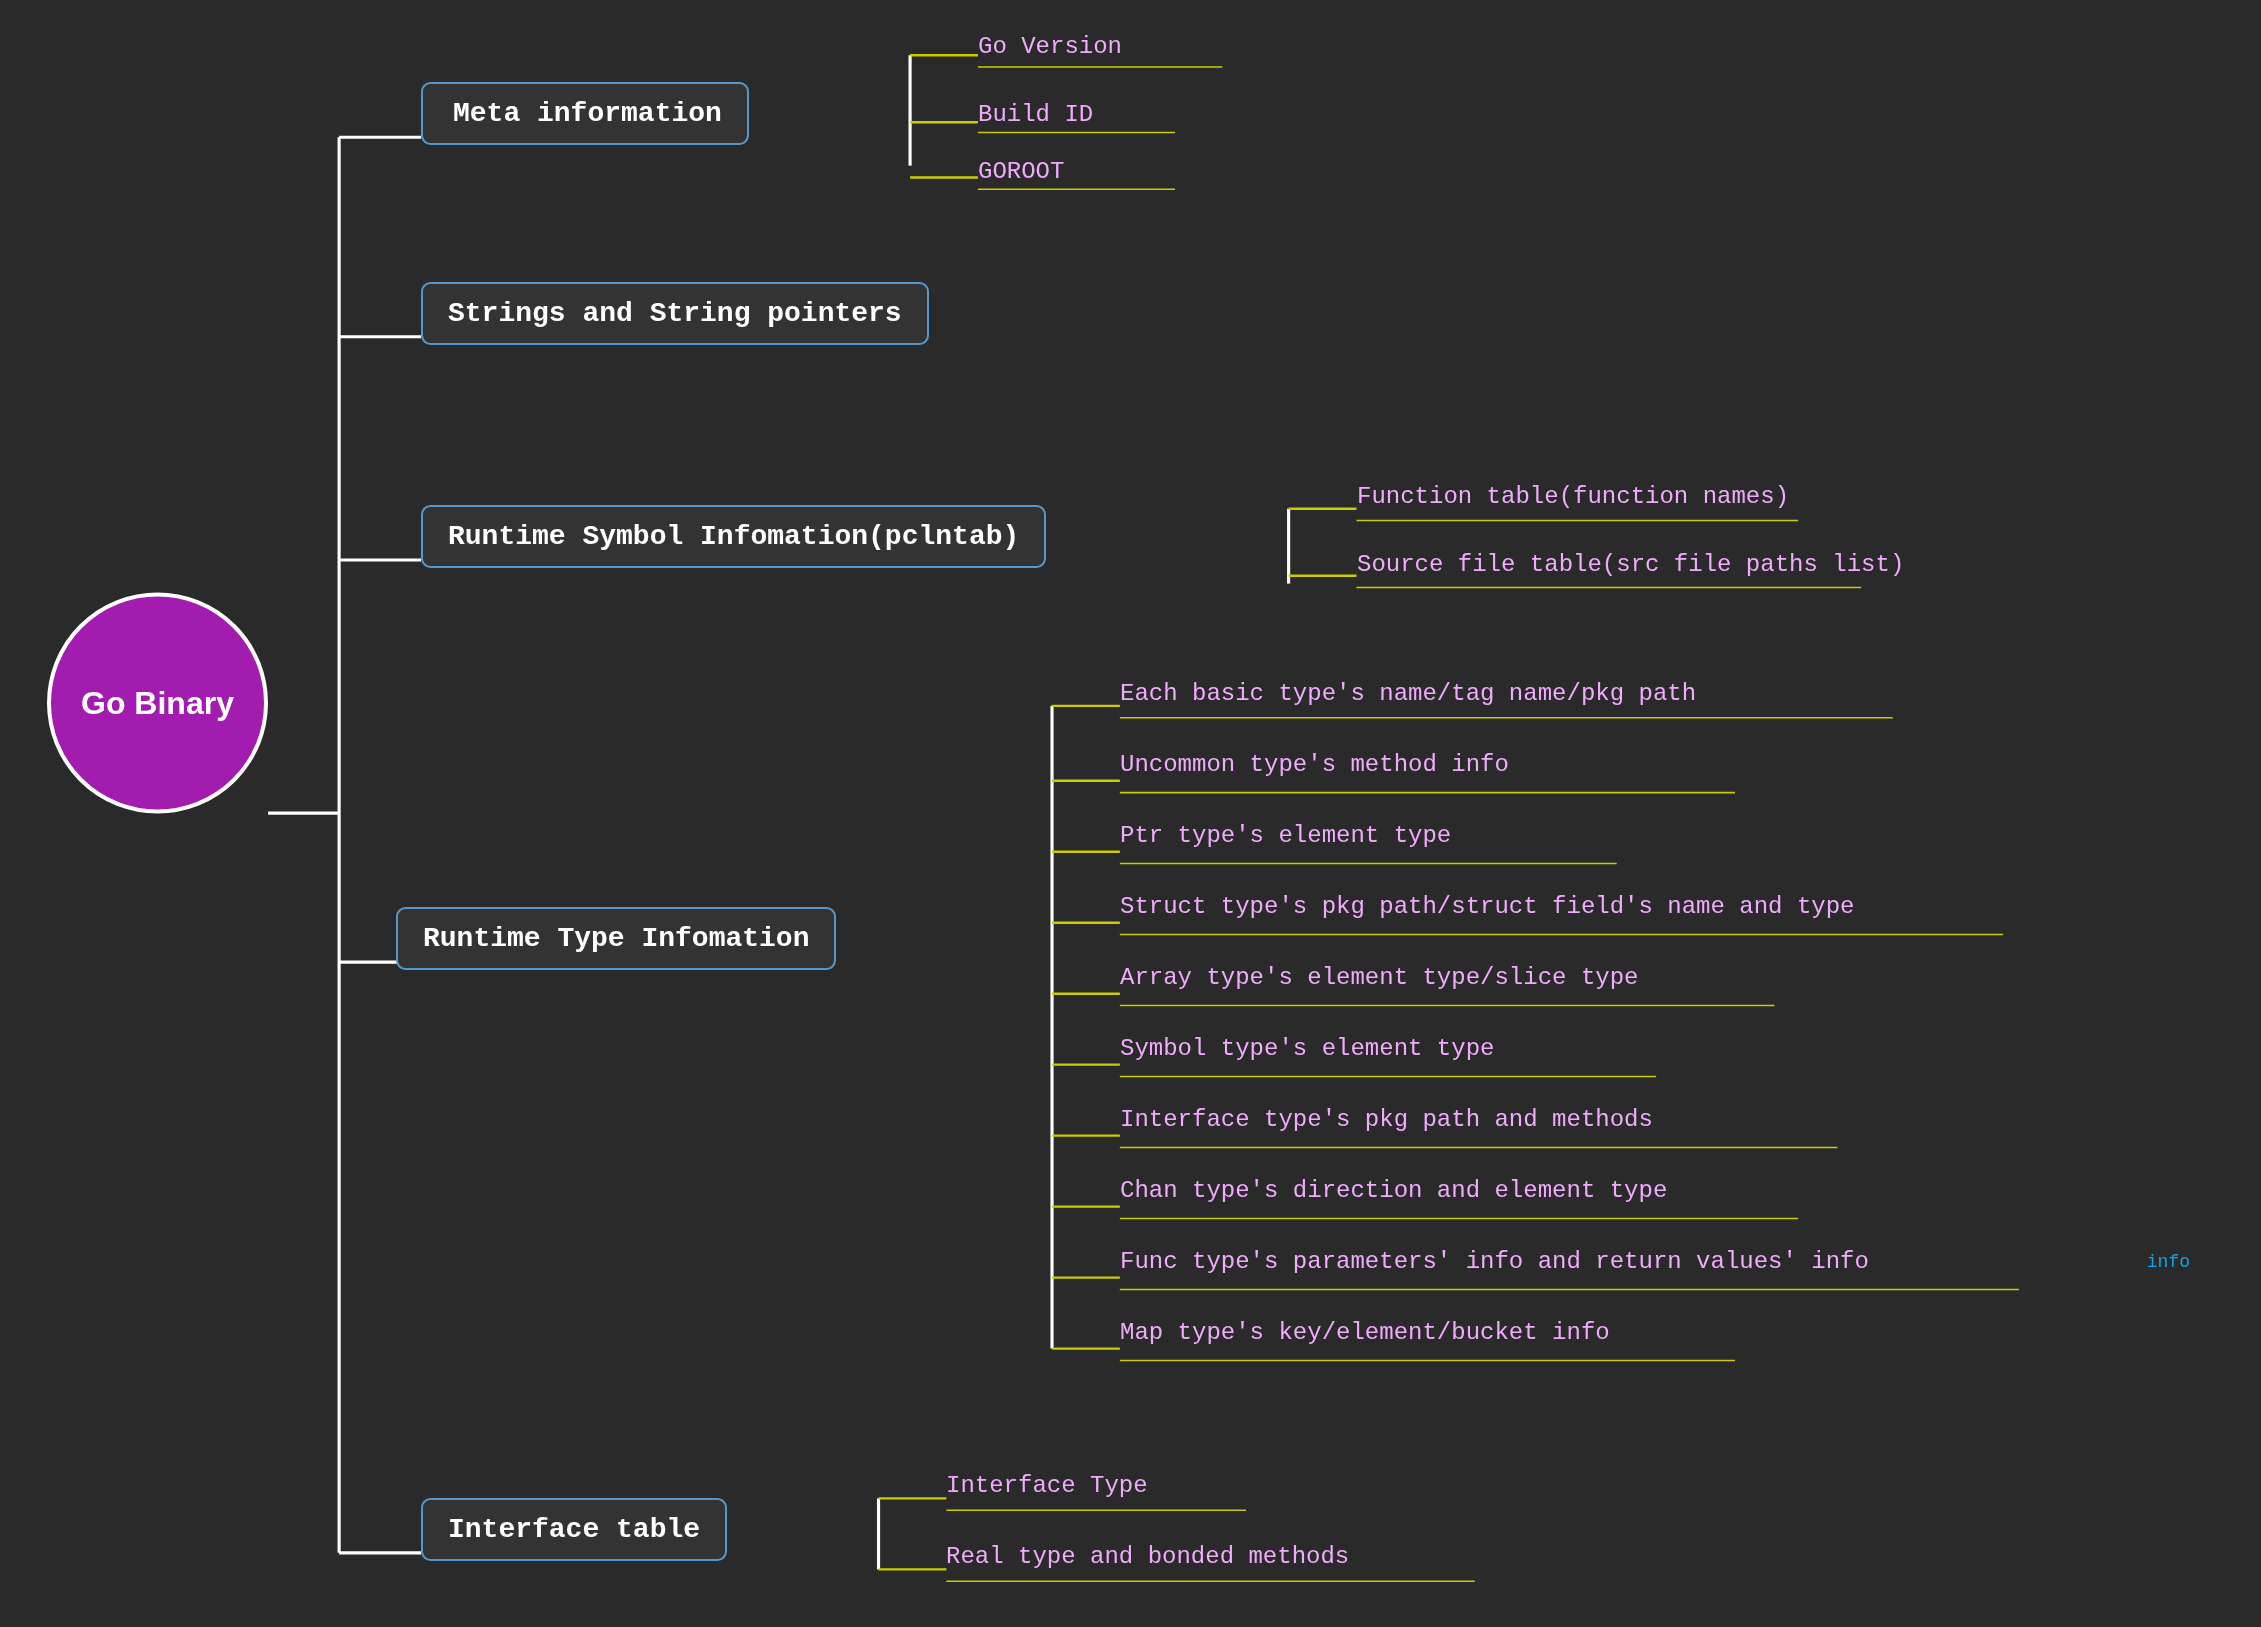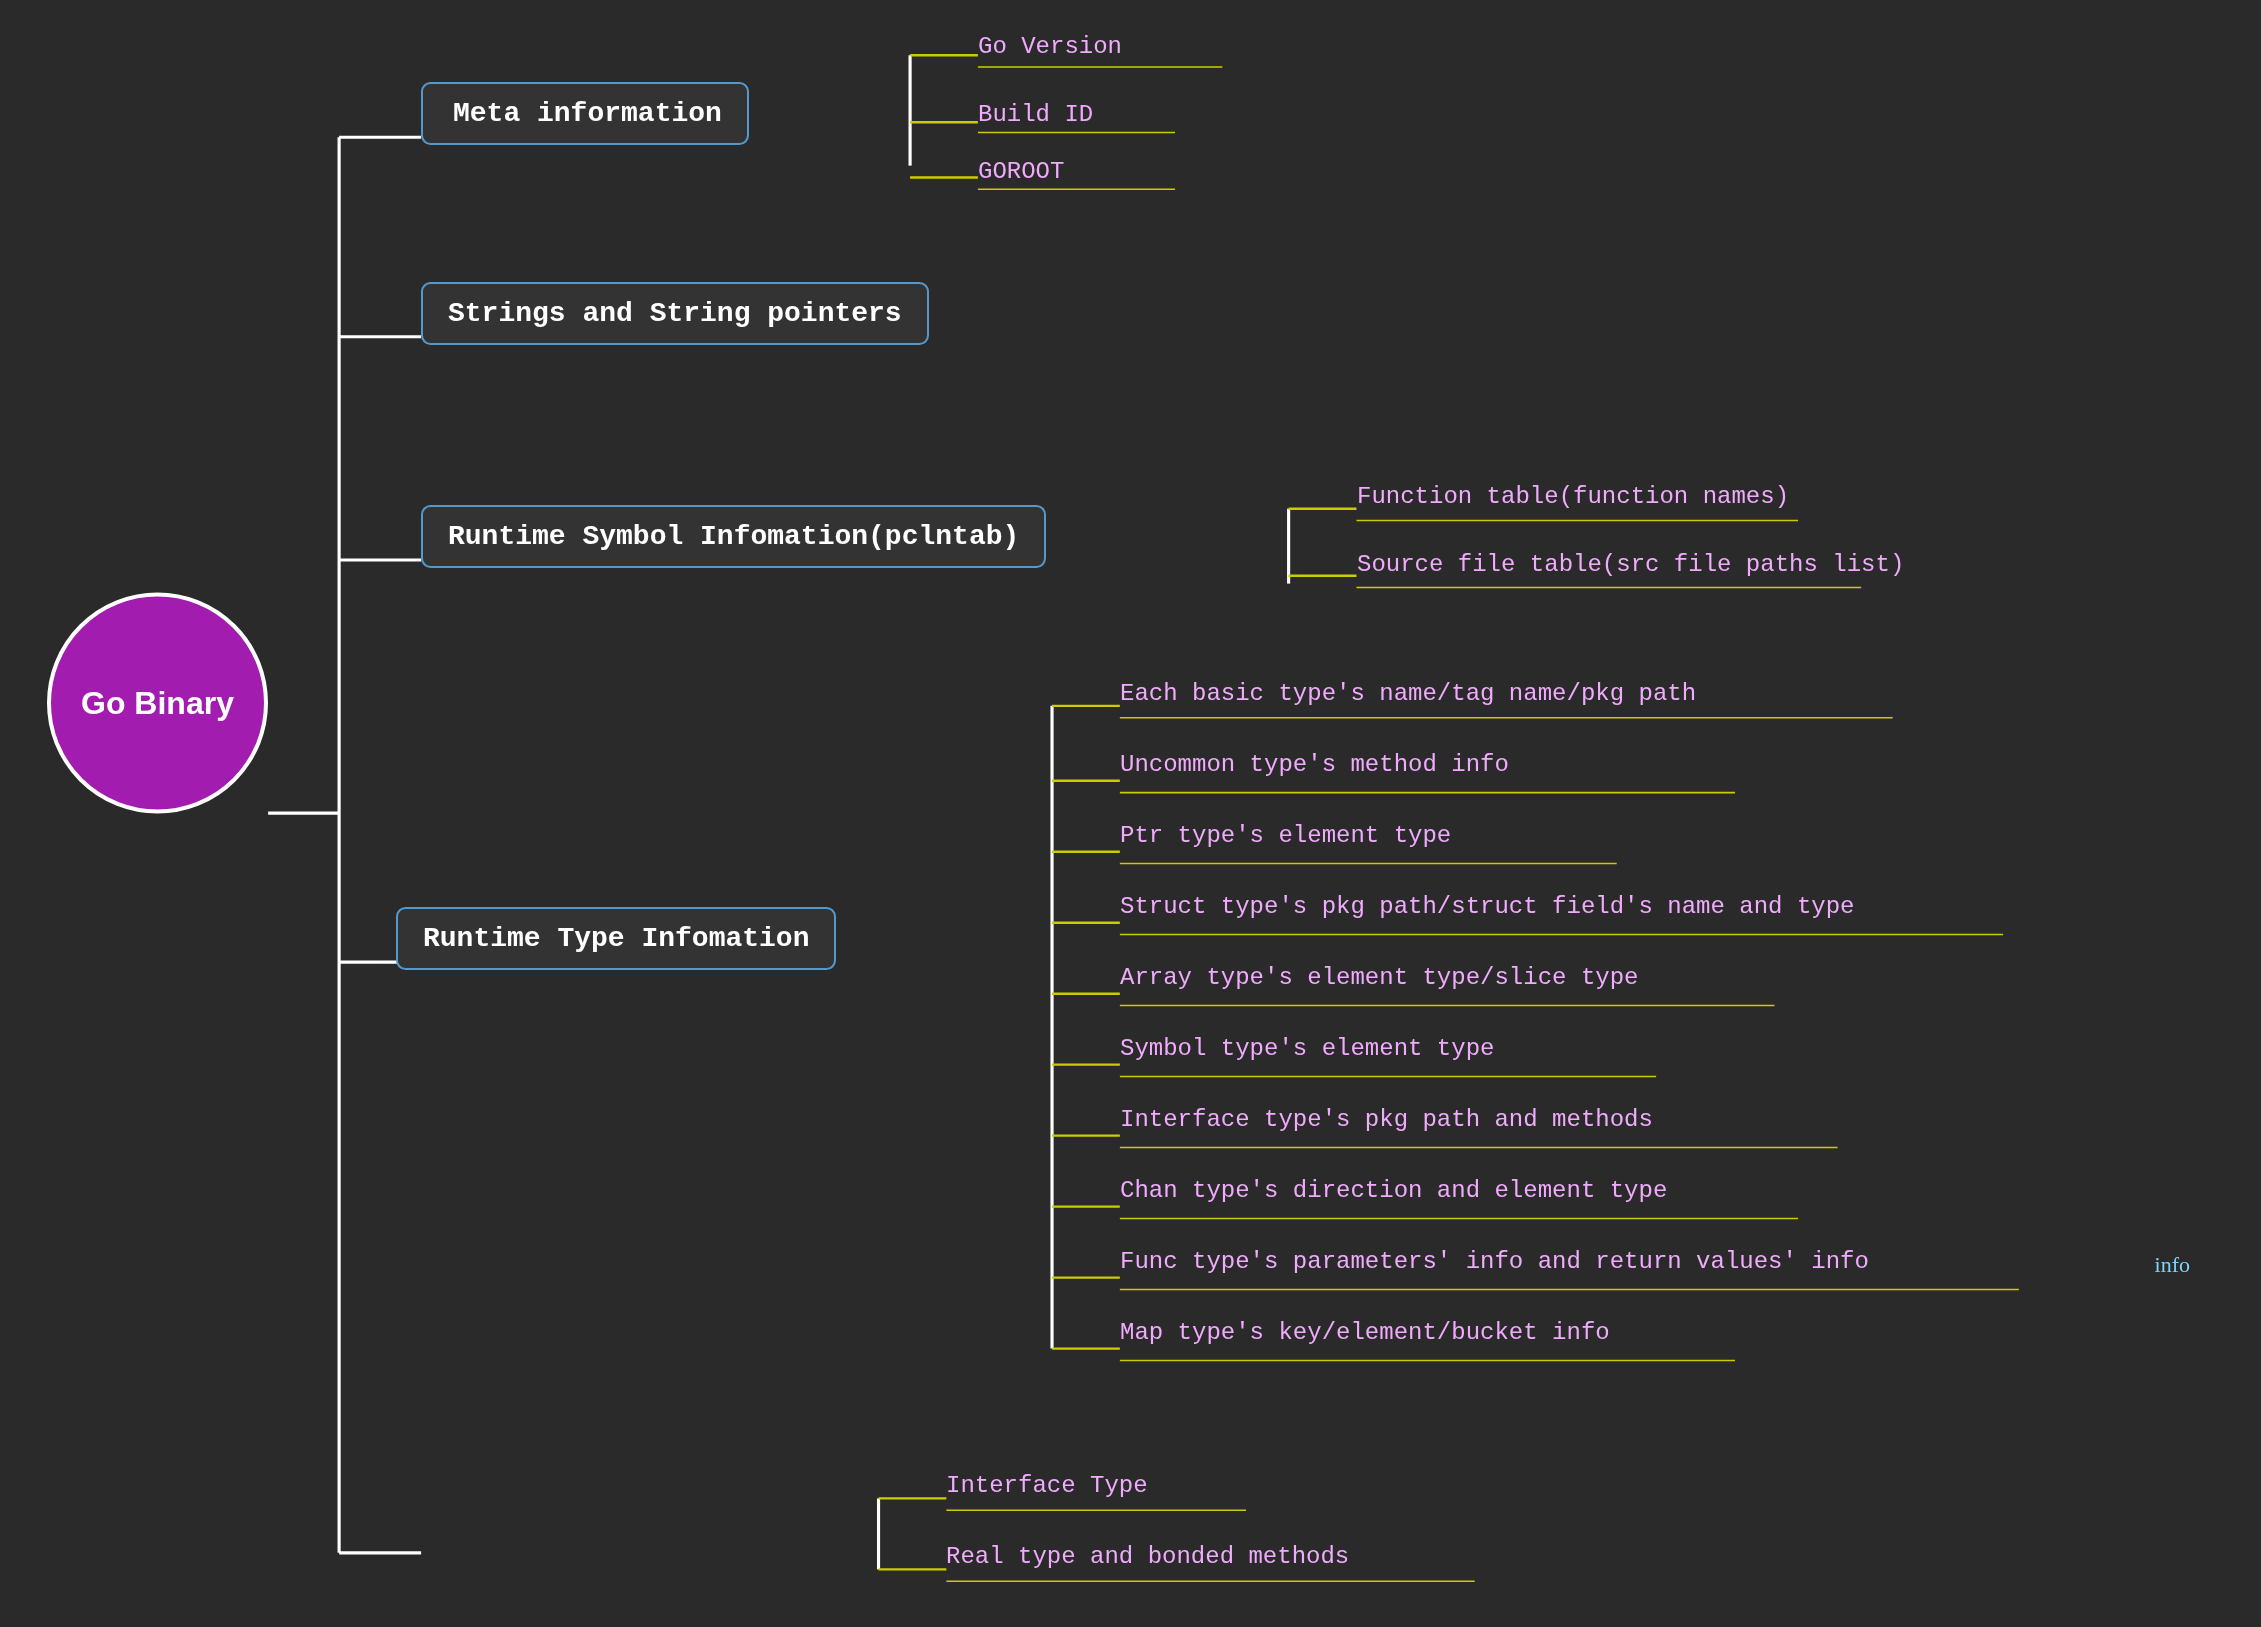--- a/index.html
+++ b/index.html
@@ -213,26 +213,29 @@
   <div class="leaf-item" style="left:1120px; top:1177px;">
     <span>Chan type's direction and element type</span>
   </div>
   <div class="leaf-item" style="left:1120px; top:1248px;">
     <span>Func type's parameters' info and return values' info</span>
   </div>
   <div class="leaf-item" style="left:1120px; top:1319px;">
     <span>Map type's key/element/bucket info</span>
   </div>
 
+  <div class="node-box" style="left:421px; top:1498px;">
+    <span class="node-box-label">Interface table</span>
+  </div>
 
   <div class="leaf-item" style="left:946px; top:1472px;">
     <span>Interface Type</span>
   </div>
   <div class="leaf-item" style="left:946px; top:1543px;">
     <span>Real type and bonded methods</span>
   </div>
 
-  <div style="position:absolute; right:71px; top:1252px; color:#7dd3fc; font-size:22px; font-family: Liberation Serif, serif;">
+  <div style="position:absolute; right:71px; top:1252px; color:#0ea5e9; font-size:18px; font-family: Liberation Mono, monospace;">
     info
   </div>
 
 </div>
 
 
 </body></html>

